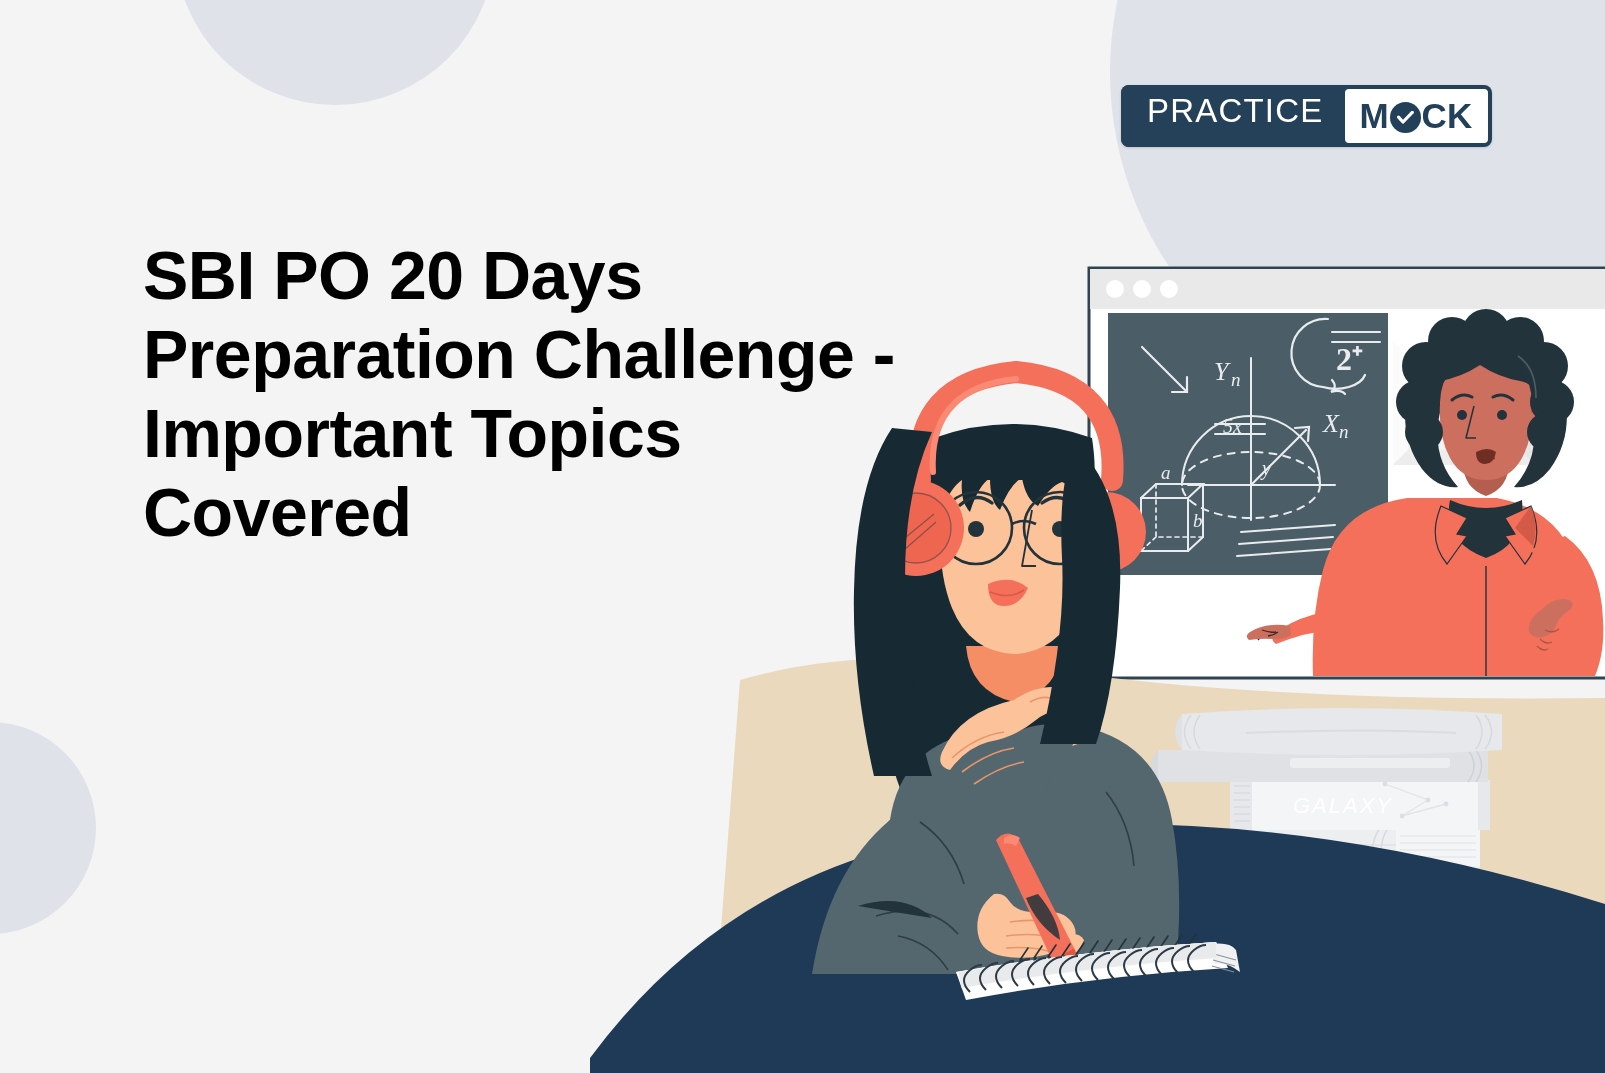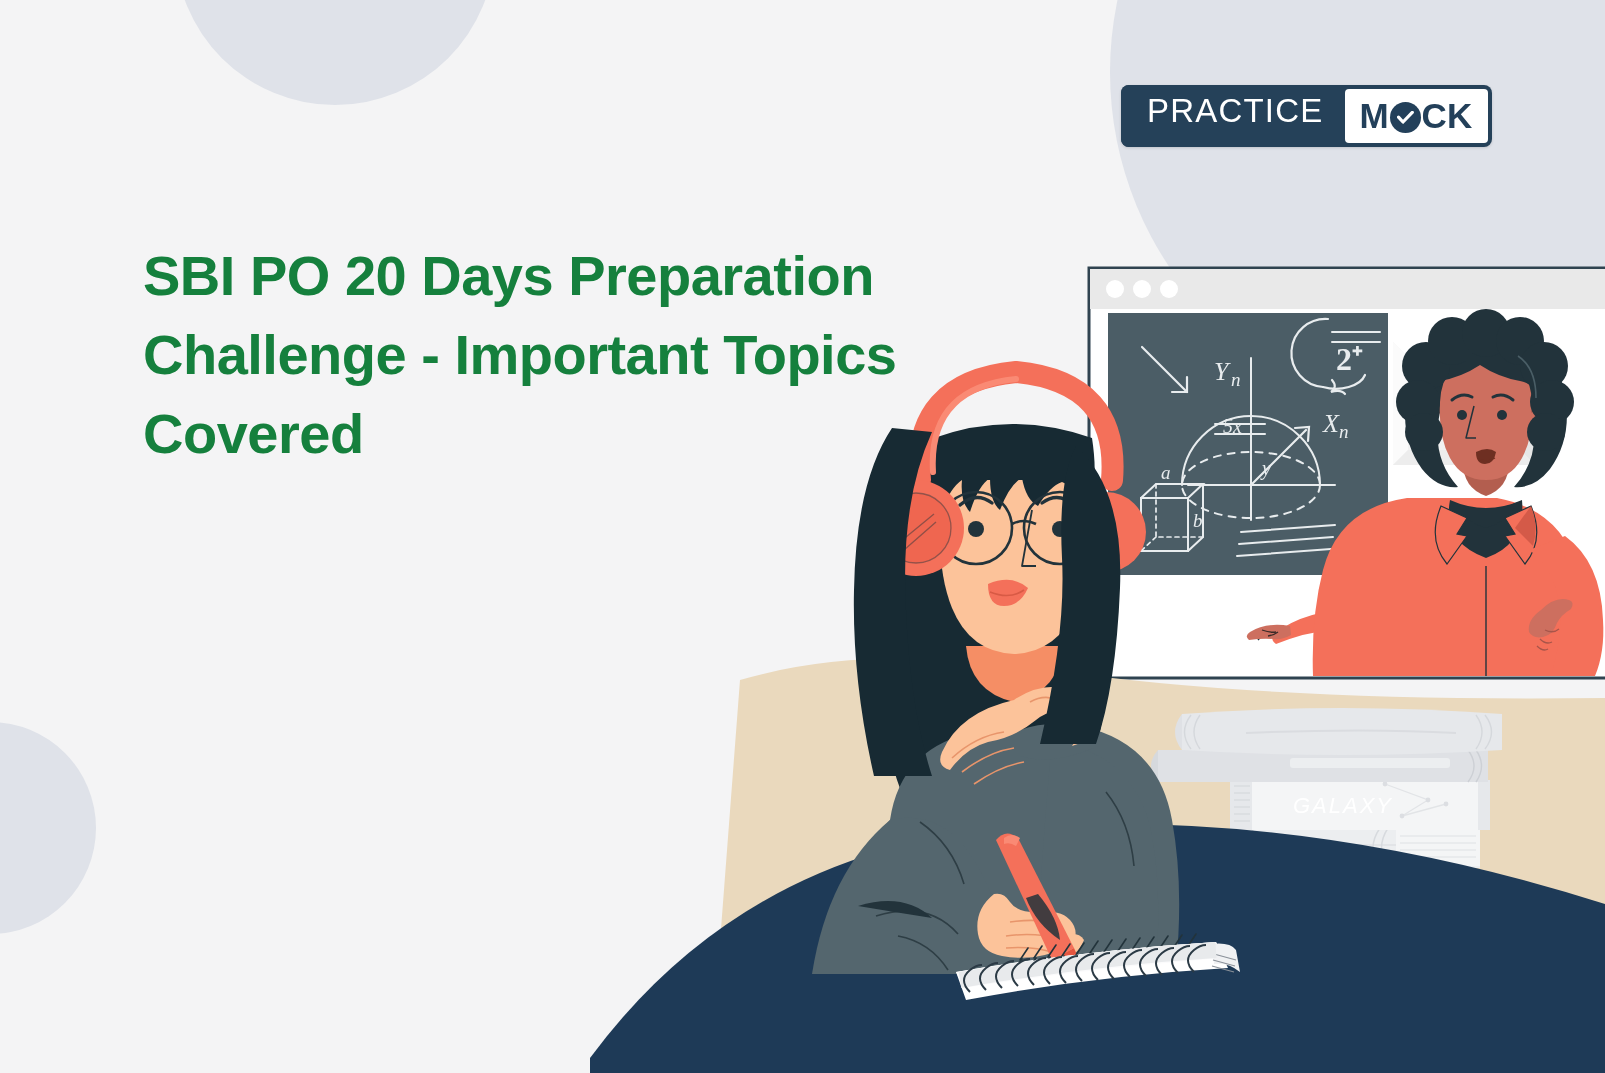--- a/index.html
+++ b/index.html
@@ -69,22 +69,22 @@
     top: 1px;
   }
   #logo .mock-o svg { display:block; }
 
   
   #headline {
     position: absolute;
     left: 143px;
     top: 236px;
     width: 760px;
-    color: #15803d;
-    font-size: 56px;
+    color: #000000;
+    font-size: 68px;
     line-height: 79px;
     font-weight: 700;
     letter-spacing: -0.5px;
   }
 
   
   #illustration {
     position: absolute;
     left: 590px;
     top: 180px;

